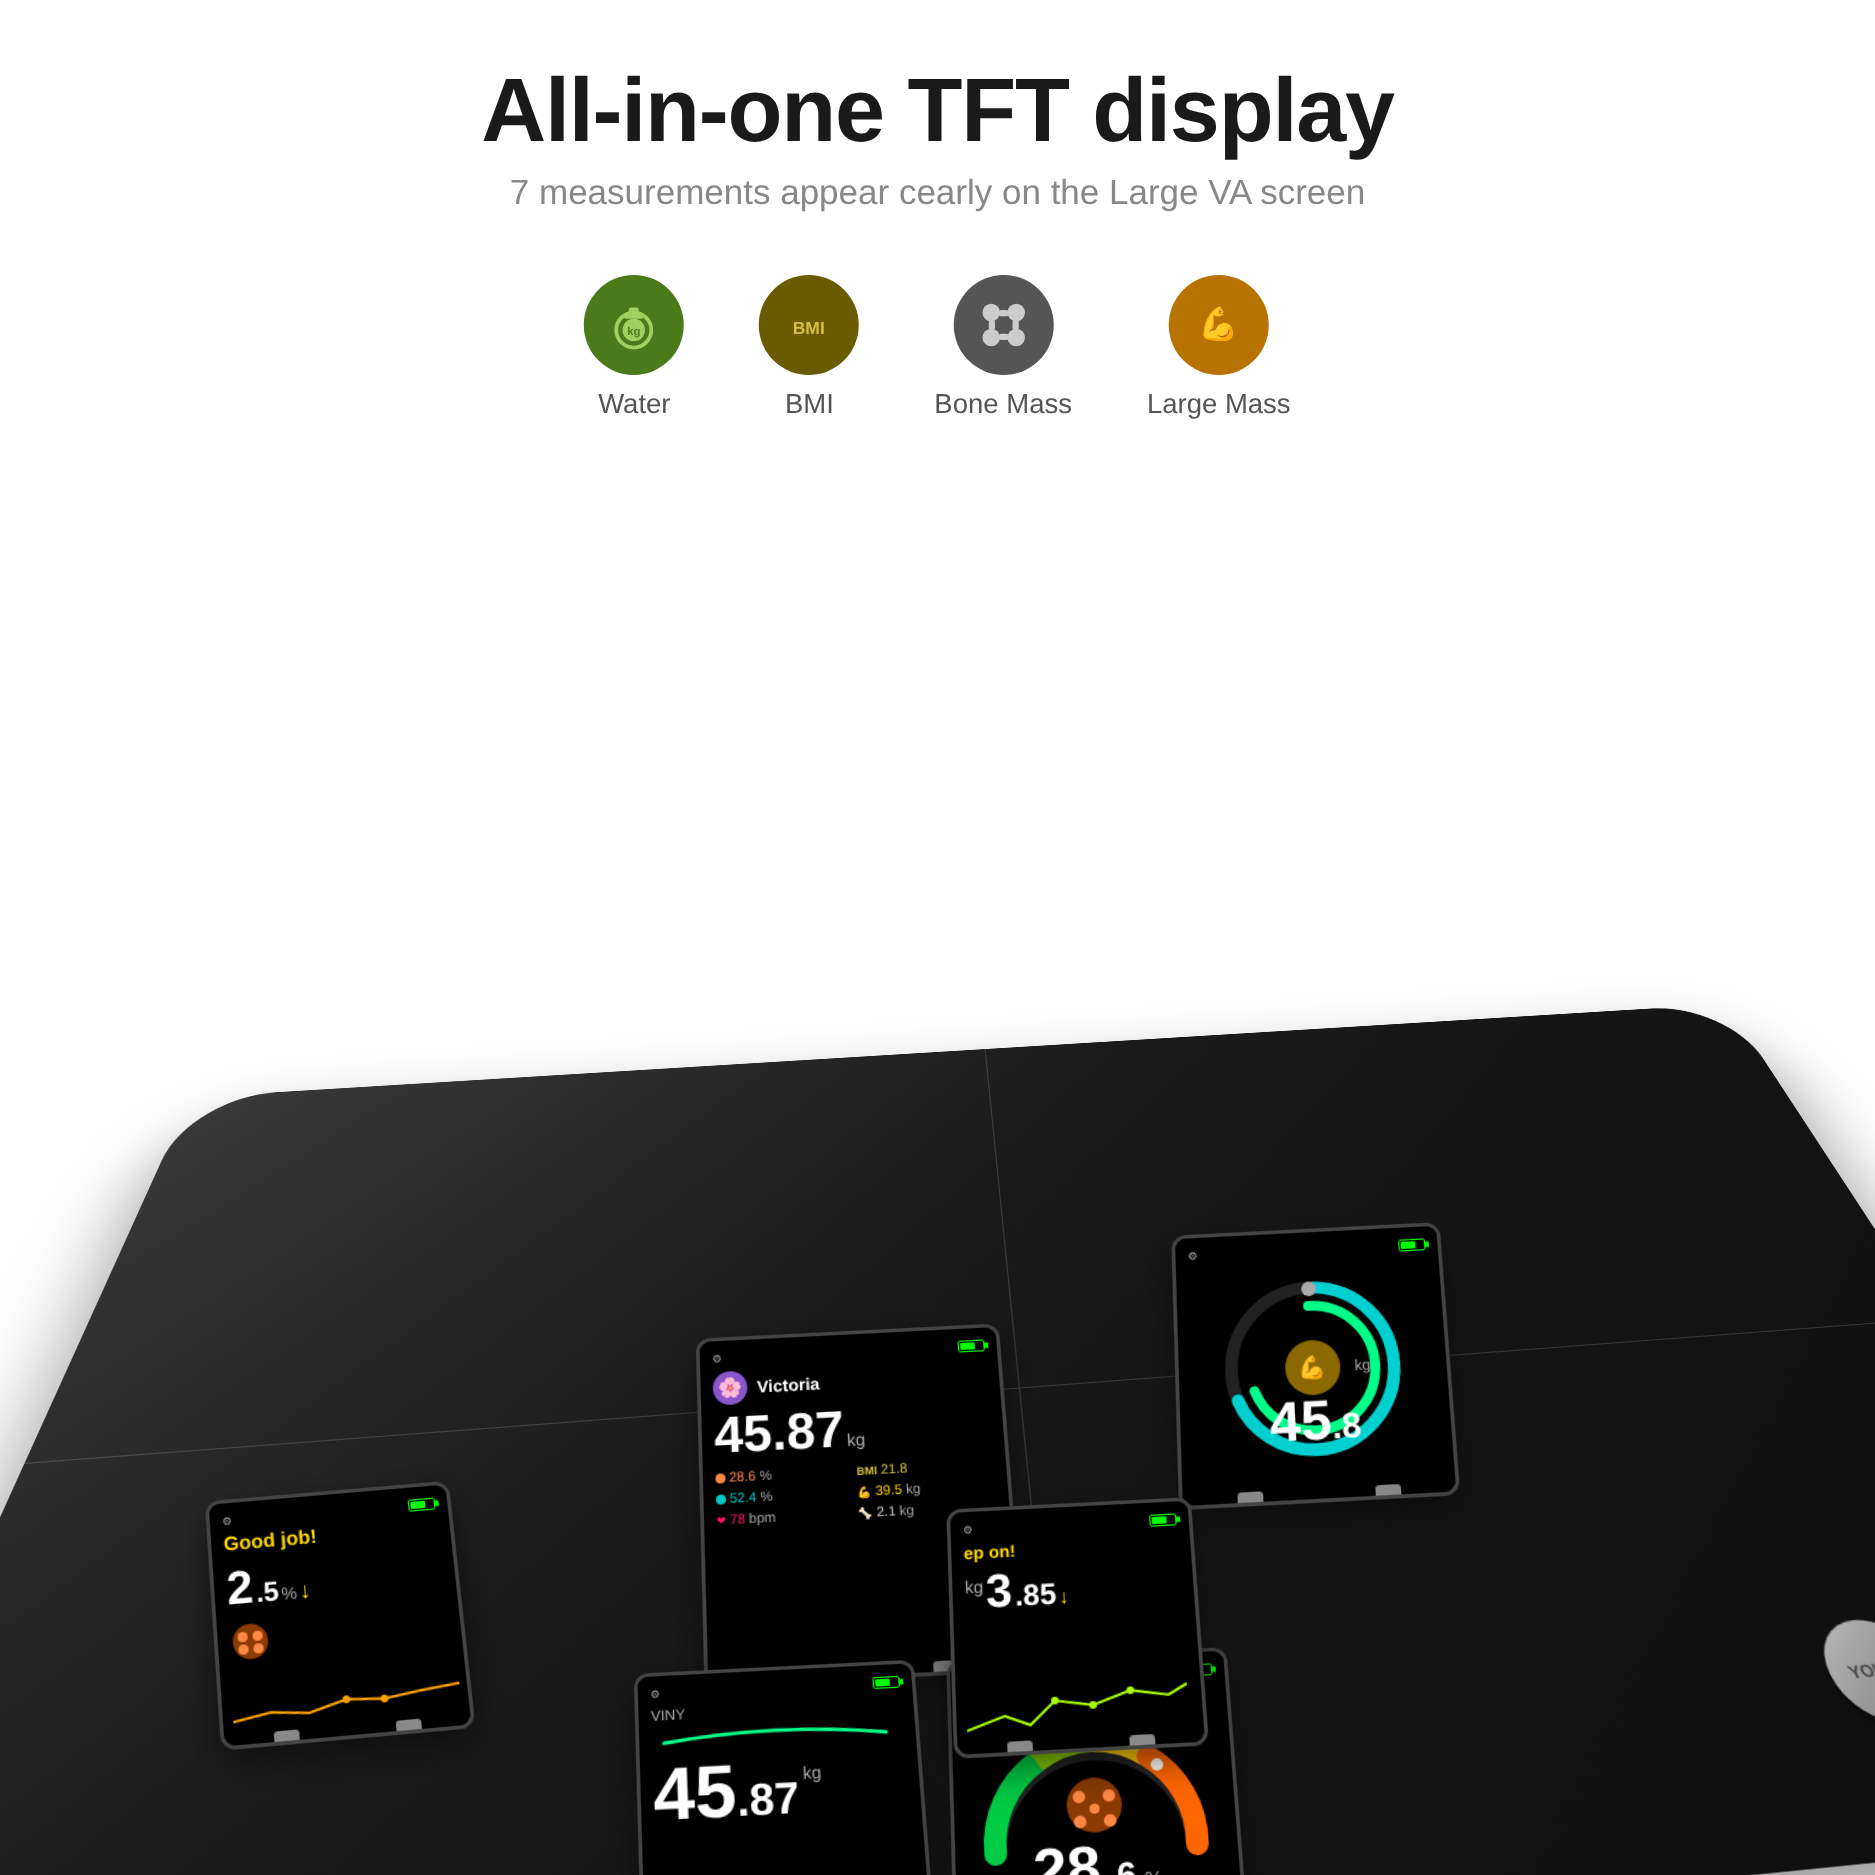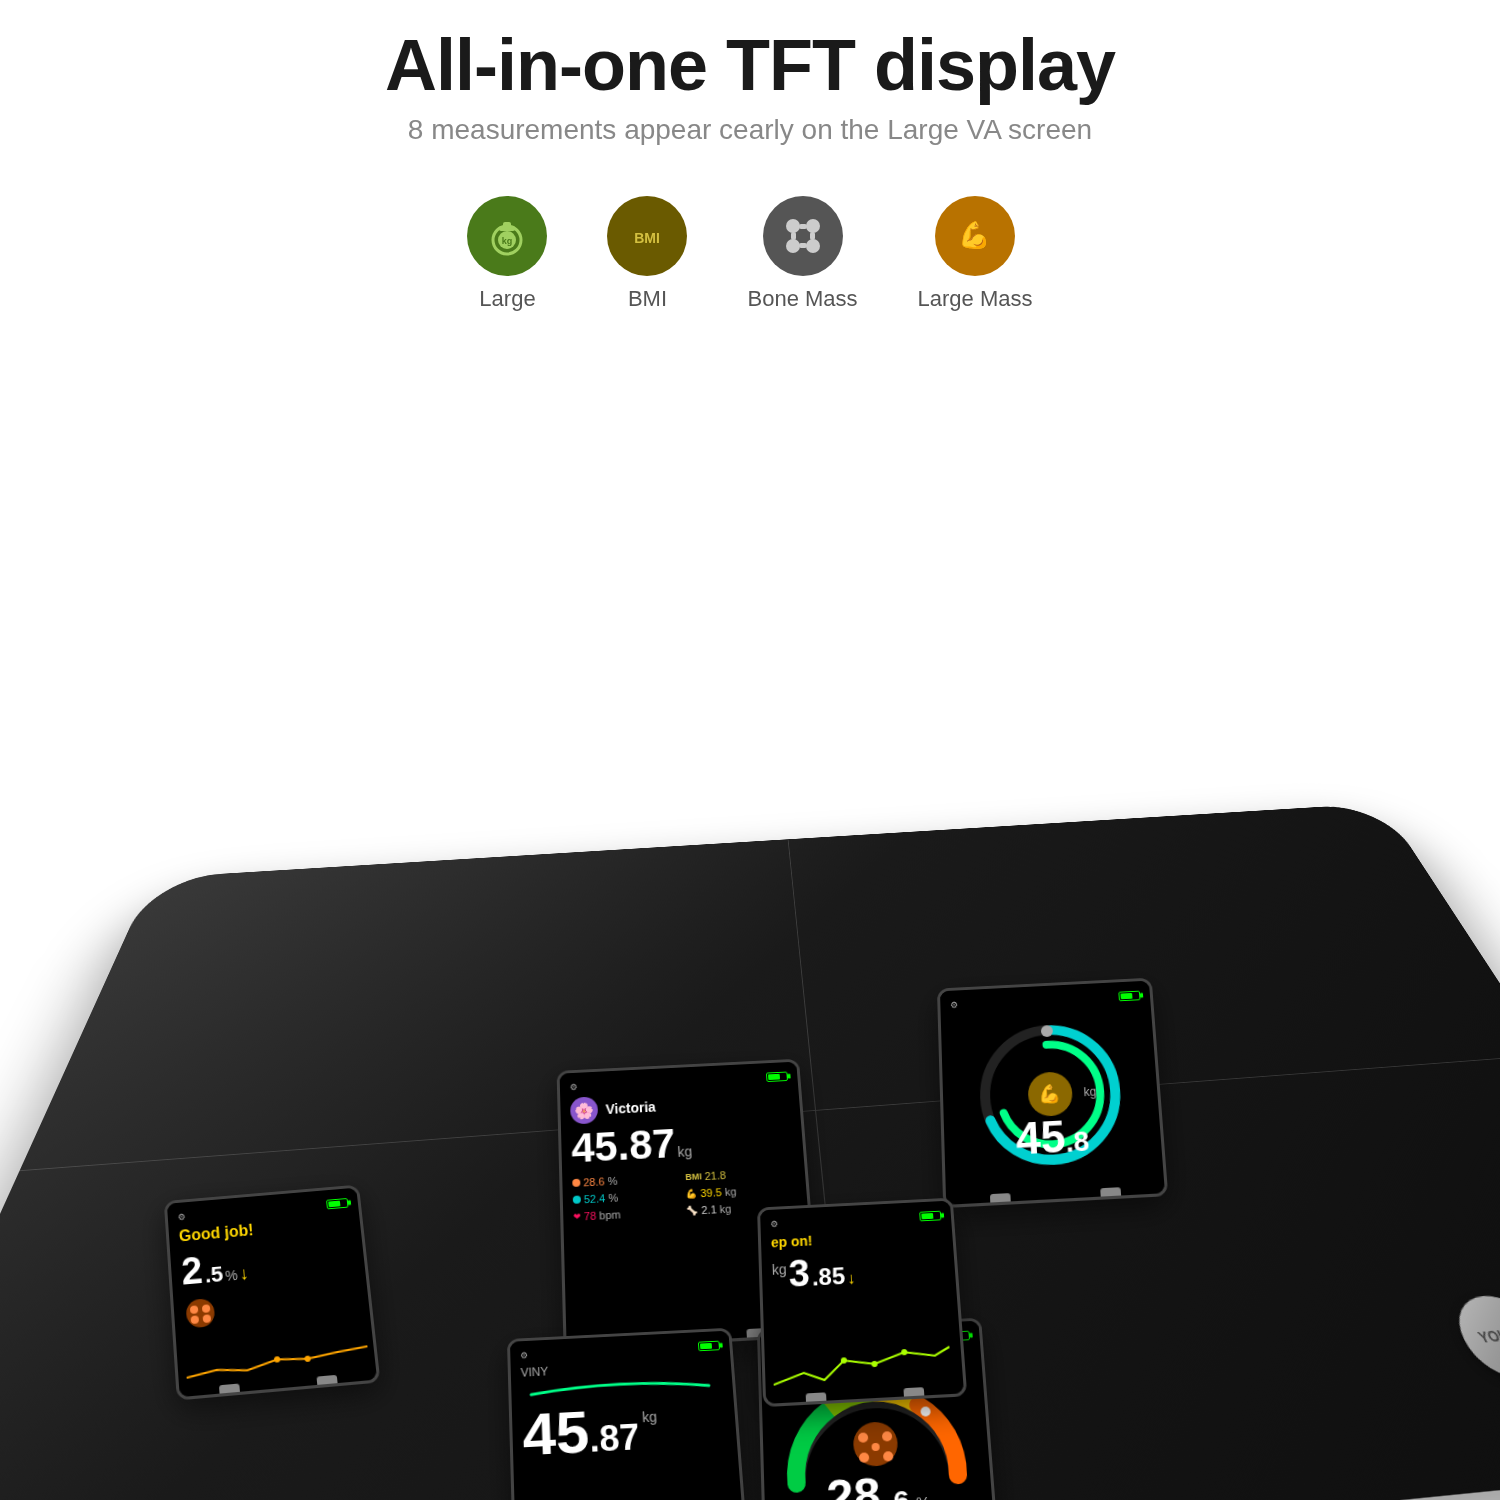--- a/index.html
+++ b/index.html
@@ -8,21 +8,21 @@
       height: 1500px;
       background: #ffffff;
       font-family: -apple-system, BlinkMacSystemFont, 'Segoe UI', sans-serif;
       overflow: hidden;
       position: relative;
     }
 
     
     .header {
       text-align: center;
-      padding-top: 24px;
+      padding-top: 48px;
     }
     .main-title {
       font-size: 72px;
       font-weight: 700;
       color: #1a1a1a;
       letter-spacing: -1px;
     }
     .subtitle {
       font-size: 28px;
       color: #888;
@@ -253,36 +253,36 @@
       width: 170px;
       height: 170px;
       margin: 0 auto;
     }
   </style>
 </head>
 <body>
 
 <div class="header">
   <h1 class="main-title">All-in-one TFT display</h1>
-  <p class="subtitle">8 measurements appear cearly on the Large VA screen</p>
+  <p class="subtitle">7 measurements appear cearly on the Large VA screen</p>
 </div>
 
 <div class="icons-row">
 
   <div class="icon-item">
     <div class="icon-circle" style="background:#4a7a1a;">
       <svg width="44" height="44" viewBox="0 0 44 44">
         <circle cx="22" cy="26" r="14" fill="none" stroke="#a0d060" stroke-width="3"></circle>
         <circle cx="22" cy="26" r="9" fill="#a0d060"></circle>
         <rect x="18" y="8" width="8" height="5" rx="2" fill="#a0d060"></rect>
         <rect x="14" y="12" width="16" height="5" rx="2" fill="#a0d060"></rect>
         <text x="22" y="30" text-anchor="middle" fill="#4a7a1a" font-size="9" font-weight="bold">kg</text>
       </svg>
     </div>
-    <span class="icon-label">Large</span>
+    <span class="icon-label">Water</span>
   </div>
 
 
   <div class="icon-item">
     <div class="icon-circle" style="background:#6a5a00;">
       <svg width="44" height="44" viewBox="0 0 44 44">
         <text x="22" y="29" text-anchor="middle" fill="#d4c040" font-size="14" font-weight="bold">BMI</text>
       </svg>
     </div>
     <span class="icon-label">BMI</span>

